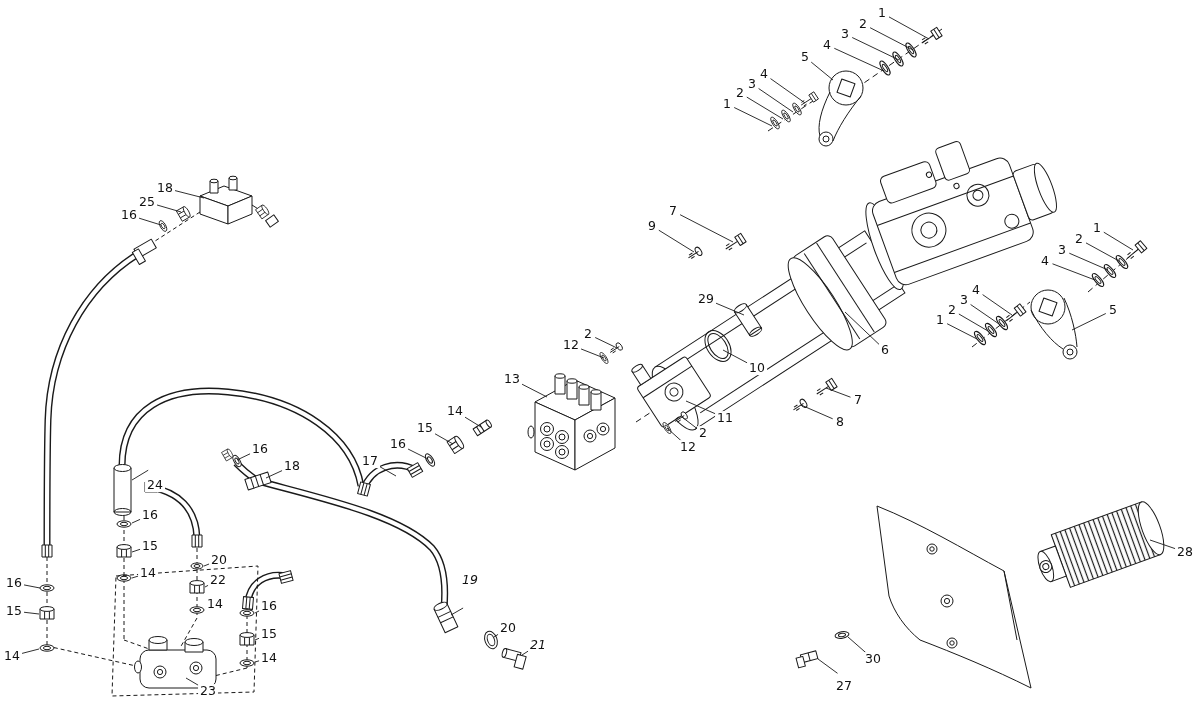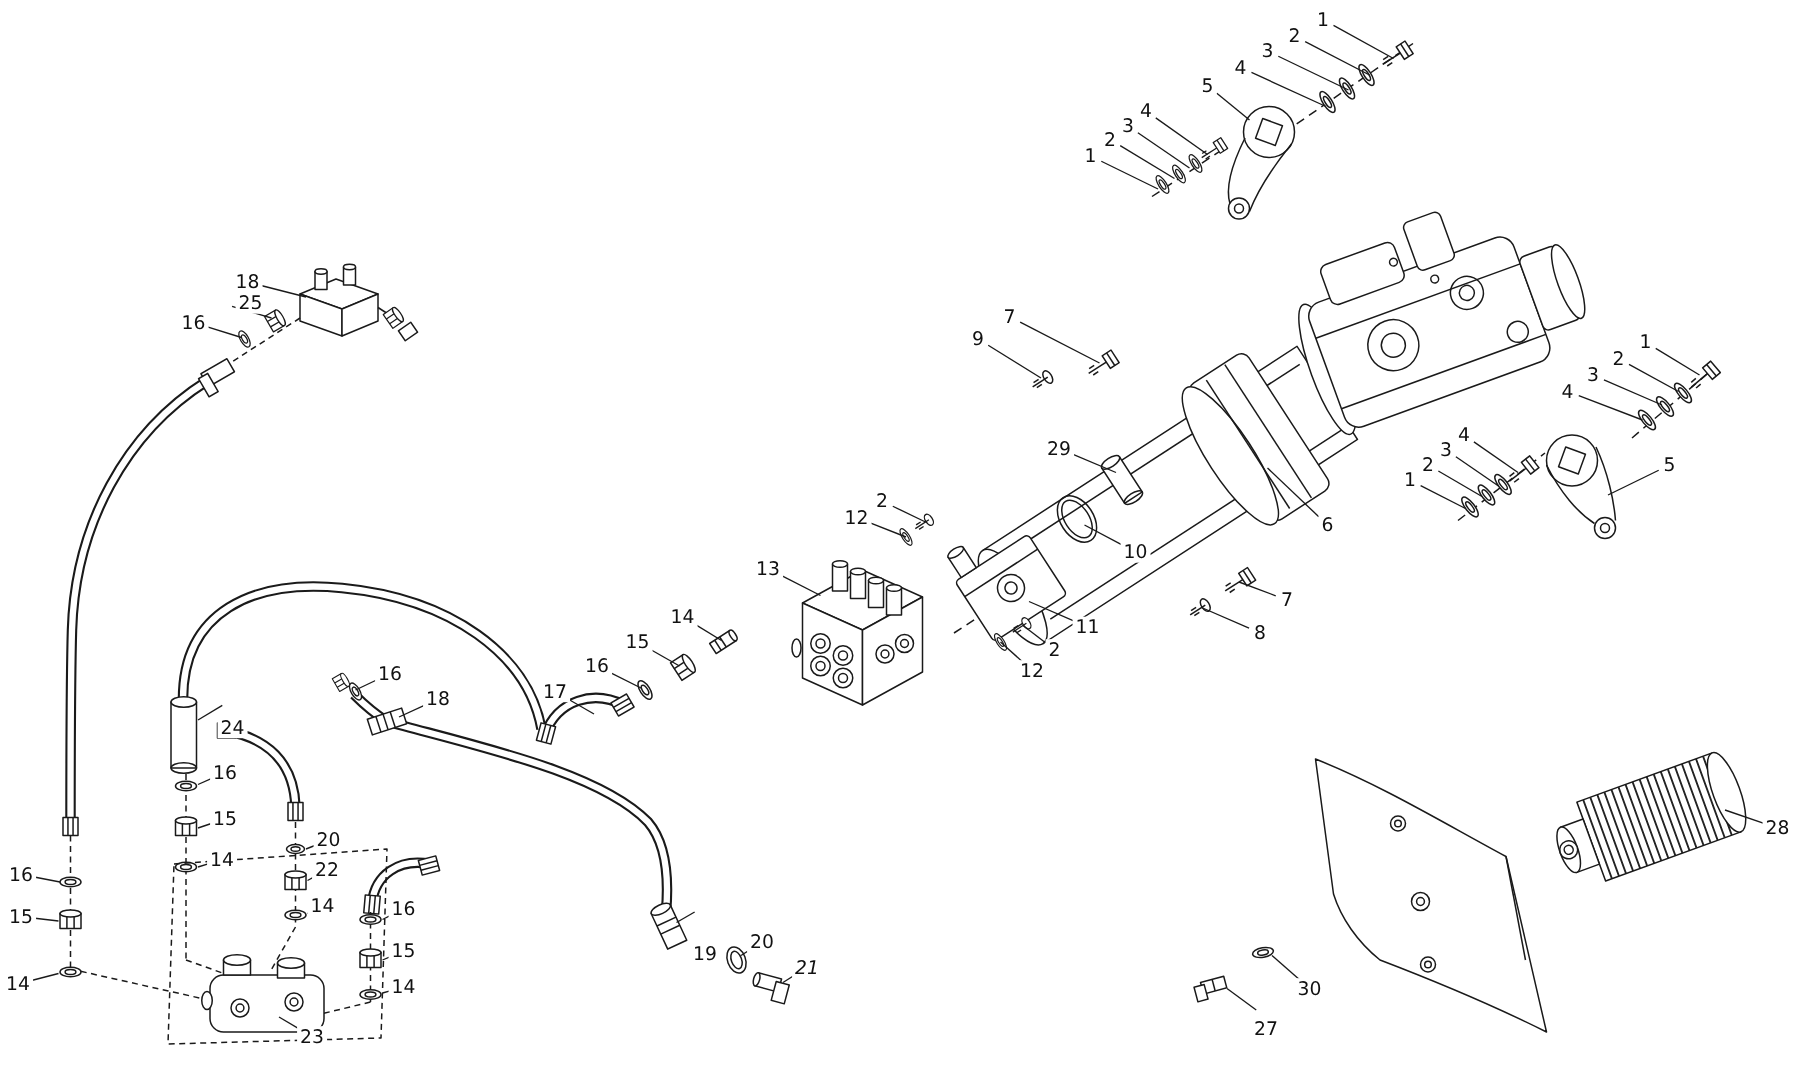--- a/index.html
+++ b/index.html
@@ -459,36 +459,36 @@
       <span class="callout" style="left: 703px; top: 433px;">2</span>
       <span class="callout" style="left: 688px; top: 447px;">12</span>
       <span class="callout" style="left: 512px; top: 379px;">13</span>
       <span class="callout" style="left: 455px; top: 411px;">14</span>
       <span class="callout" style="left: 425px; top: 428px;">15</span>
       <span class="callout" style="left: 398px; top: 444px;">16</span>
       <span class="callout" style="left: 370px; top: 461px;">17</span>
       <span class="callout" style="left: 260px; top: 449px;">16</span>
       <span class="callout" style="left: 292px; top: 466px;">18</span>
       <span class="callout" style="left: 165px; top: 188px;">18</span>
-      <span class="callout" style="left: 147px; top: 202px; margin-left: 20px;">25</span>
+      <span class="callout" style="left: 147px; top: 202px;">25</span>
       <span class="callout" style="left: 129px; top: 215px;">16</span>
       <span class="callout" style="left: 155px; top: 466px; margin-top: 19px;">24</span>
       <span class="callout" style="left: 150px; top: 515px;">16</span>
       <span class="callout" style="left: 150px; top: 546px;">15</span>
       <span class="callout" style="left: 148px; top: 573px;">14</span>
       <span class="callout" style="left: 14px; top: 583px;">16</span>
       <span class="callout" style="left: 14px; top: 611px;">15</span>
       <span class="callout" style="left: 12px; top: 656px;">14</span>
       <span class="callout" style="left: 219px; top: 560px;">20</span>
       <span class="callout" style="left: 218px; top: 580px;">22</span>
       <span class="callout" style="left: 215px; top: 604px;">14</span>
       <span class="callout" style="left: 269px; top: 606px;">16</span>
       <span class="callout" style="left: 269px; top: 634px;">15</span>
       <span class="callout" style="left: 269px; top: 658px;">14</span>
       <span class="callout" style="left: 208px; top: 691px;">23</span>
-      <span class="callout" style="left: 470px; top: 636px;">19</span>
+      <span class="callout" style="left: 470px; top: 580px; font-style: italic;">19</span>
       <span class="callout" style="left: 508px; top: 628px;">20</span>
       <span class="callout" style="left: 538px; top: 645px; font-style: italic;">21</span>
       <span class="callout" style="left: 873px; top: 659px;">30</span>
       <span class="callout" style="left: 844px; top: 686px;">27</span>
       <span class="callout" style="left: 1185px; top: 552px;">28</span>
     </div>
 </div>
 
 </body></html>

